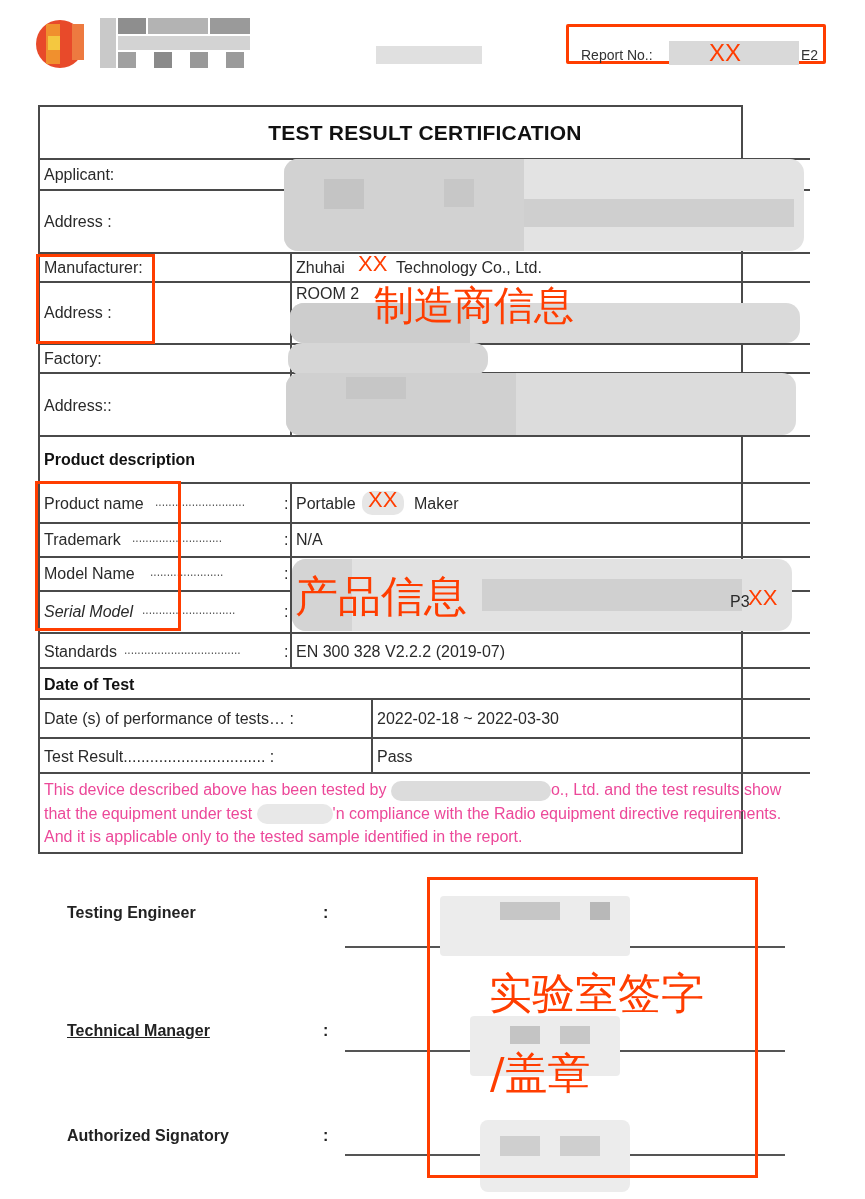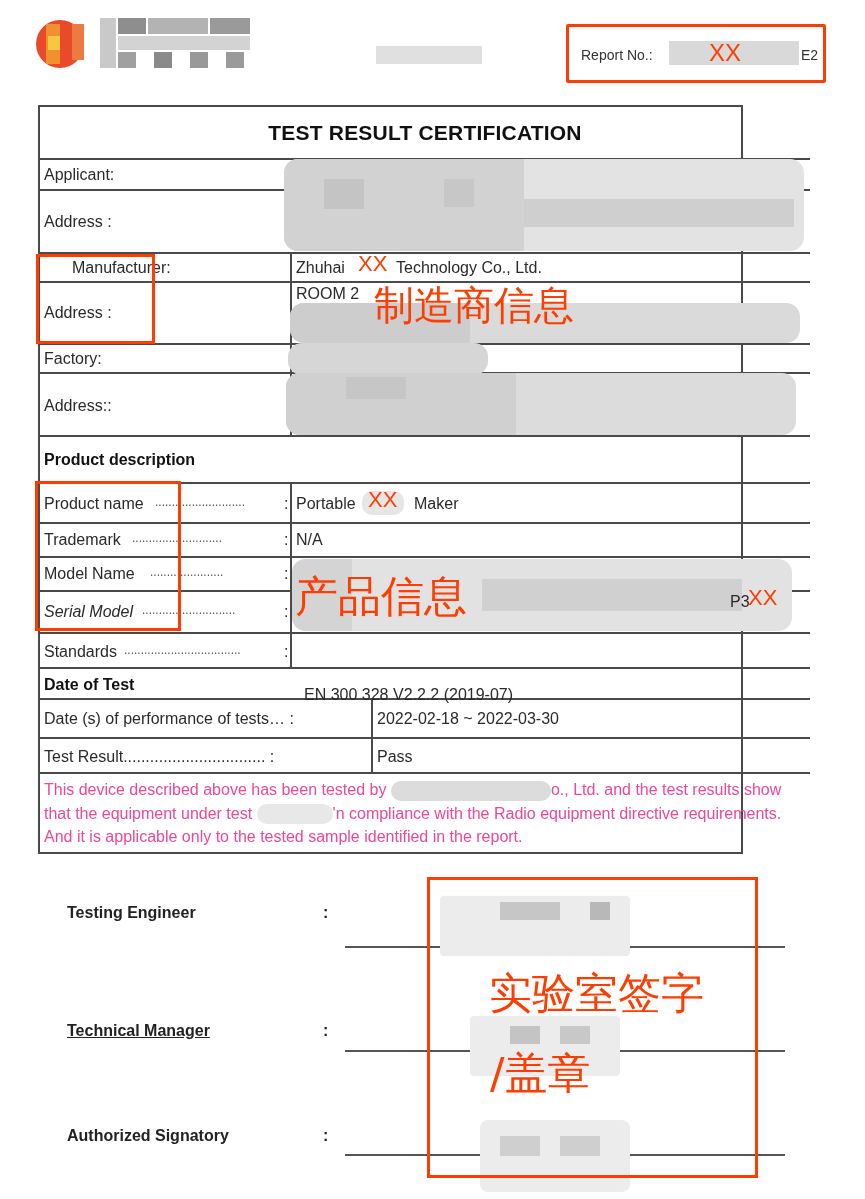--- a/index.html
+++ b/index.html
@@ -3,21 +3,21 @@
 <meta charset="utf-8">
 <style>
   html, body { margin: 0; padding: 0; background: #ffffff; }
   body { width: 865px; height: 1199px; position: relative; overflow: hidden;
          font-family: "Liberation Sans", "DejaVu Sans", sans-serif; color: #1a1a1a; }
   .abs { position: absolute; }
   .blur { position: absolute; border-radius: 14px; overflow: hidden; }
   .blur .px { position: absolute; }
   
   .logo-blob { position: absolute; left: 14px; top: 8px; width: 250px; height: 62px; }
-  .report-box { position: absolute; left: 566px; top: 24px; width: 260px; height: 59px;
+  .report-box { position: absolute; left: 566px; top: 24px; width: 260px; height: 40px;
                 border: 3px solid #ff3d00; box-sizing: border-box; border-radius: 2px; }
   .report-label { position: absolute; left: 12px; top: 20px; font-size: 14px; color: #333; }
   .report-mask { position: absolute; left: 100px; top: 14px; width: 130px; height: 24px; background: #d9d9d9; }
   .report-xx { position: absolute; left: 140px; top: 12px; font-size: 24px; color: #ff3d00; }
   .report-end { position: absolute; left: 232px; top: 20px; font-size: 14px; color: #333; }
 
   
   .tbl { position: absolute; left: 38px; top: 105px; width: 705px; height: 749px;
          border: 2px solid #4a4a4a; box-sizing: border-box; }
   .hline { position: absolute; height: 2px; background: #4a4a4a; }
@@ -85,21 +85,21 @@
   <div class="hline" style="left:0;top:591px;width:770px;"></div>
   <div class="hline" style="left:0;top:630px;width:770px;"></div>
   <div class="hline" style="left:0;top:665px;width:770px;"></div>
 
   <div class="vline" style="left:250px;top:145px;height:183px;"></div>
   <div class="vline" style="left:250px;top:375px;height:185px;"></div>
   <div class="vline" style="left:331px;top:591px;height:74px;"></div>
 
   <span class="cell-text" style="left:4px;top:59px;">Applicant:</span>
   <span class="cell-text" style="left:4px;top:106px;">Address :</span>
-  <span class="cell-text" style="left:4px;top:152px;margin-left:28px;">Manufacturer:</span>
+  <span class="cell-text" style="left:4px;top:152px;">Manufacturer:</span>
   <span class="cell-text" style="left:4px;top:197px;">Address :</span>
   <span class="cell-text" style="left:4px;top:243px;">Factory:</span>
   <span class="cell-text" style="left:4px;top:290px;">Address::</span>
   <span class="cell-text bold" style="left:4px;top:344px;">Product description</span>
 
   <div class="abs" style="left:4px;top:388px;width:246px;">
     <span class="cell-text" style="left:0;top:0;">Product name</span>
     <span class="cell-text" style="left:111px;top:0;font-size:12px;color:#555;">...........................</span>
     <span class="cell-text" style="left:240px;top:0;">:</span>
   </div>
@@ -150,21 +150,21 @@
   <span class="cell-text" style="left:374px;top:388px;">Maker</span>
   <span class="cell-text" style="left:256px;top:424px;">N/A</span>
 
   <div class="blur" style="left:252px;top:452px;width:500px;height:72px;background:#e2e2e2;">
     <div class="px" style="left:0;top:0;width:60px;height:72px;background:#d4d4d4;"></div>
     <div class="px" style="left:190px;top:20px;width:260px;height:32px;background:#d0d0d0;"></div>
   </div>
   <span class="cell-text" style="left:690px;top:486px;">P3</span>
   <span class="cell-text" style="left:708px;top:478px;font-size:22px;color:#ff3d00;">XX</span>
 
-  <span class="cell-text" style="left:264px;top:536px;margin-top:43px;">EN 300 328 V2.2.2 (2019-07)</span>
+  <span class="cell-text" style="left:256px;top:536px;">EN 300 328 V2.2.2 (2019-07)</span>
 
   <span class="cell-text bold" style="left:4px;top:569px;">Date of Test</span>
   <span class="cell-text" style="left:4px;top:603px;">Date (s) of performance of tests… :</span>
   <span class="cell-text" style="left:337px;top:603px;">2022-02-18 ~ 2022-03-30</span>
   <span class="cell-text" style="left:4px;top:641px;">Test Result................................ :</span>
   <span class="cell-text" style="left:337px;top:641px;">Pass</span>
 
   <div class="para">
     <span>This device described above has been tested by</span>
     <span class="mask-inline" style="width:160px;height:20px;"></span><span>o., Ltd. and the test results show that the equipment under test</span>

